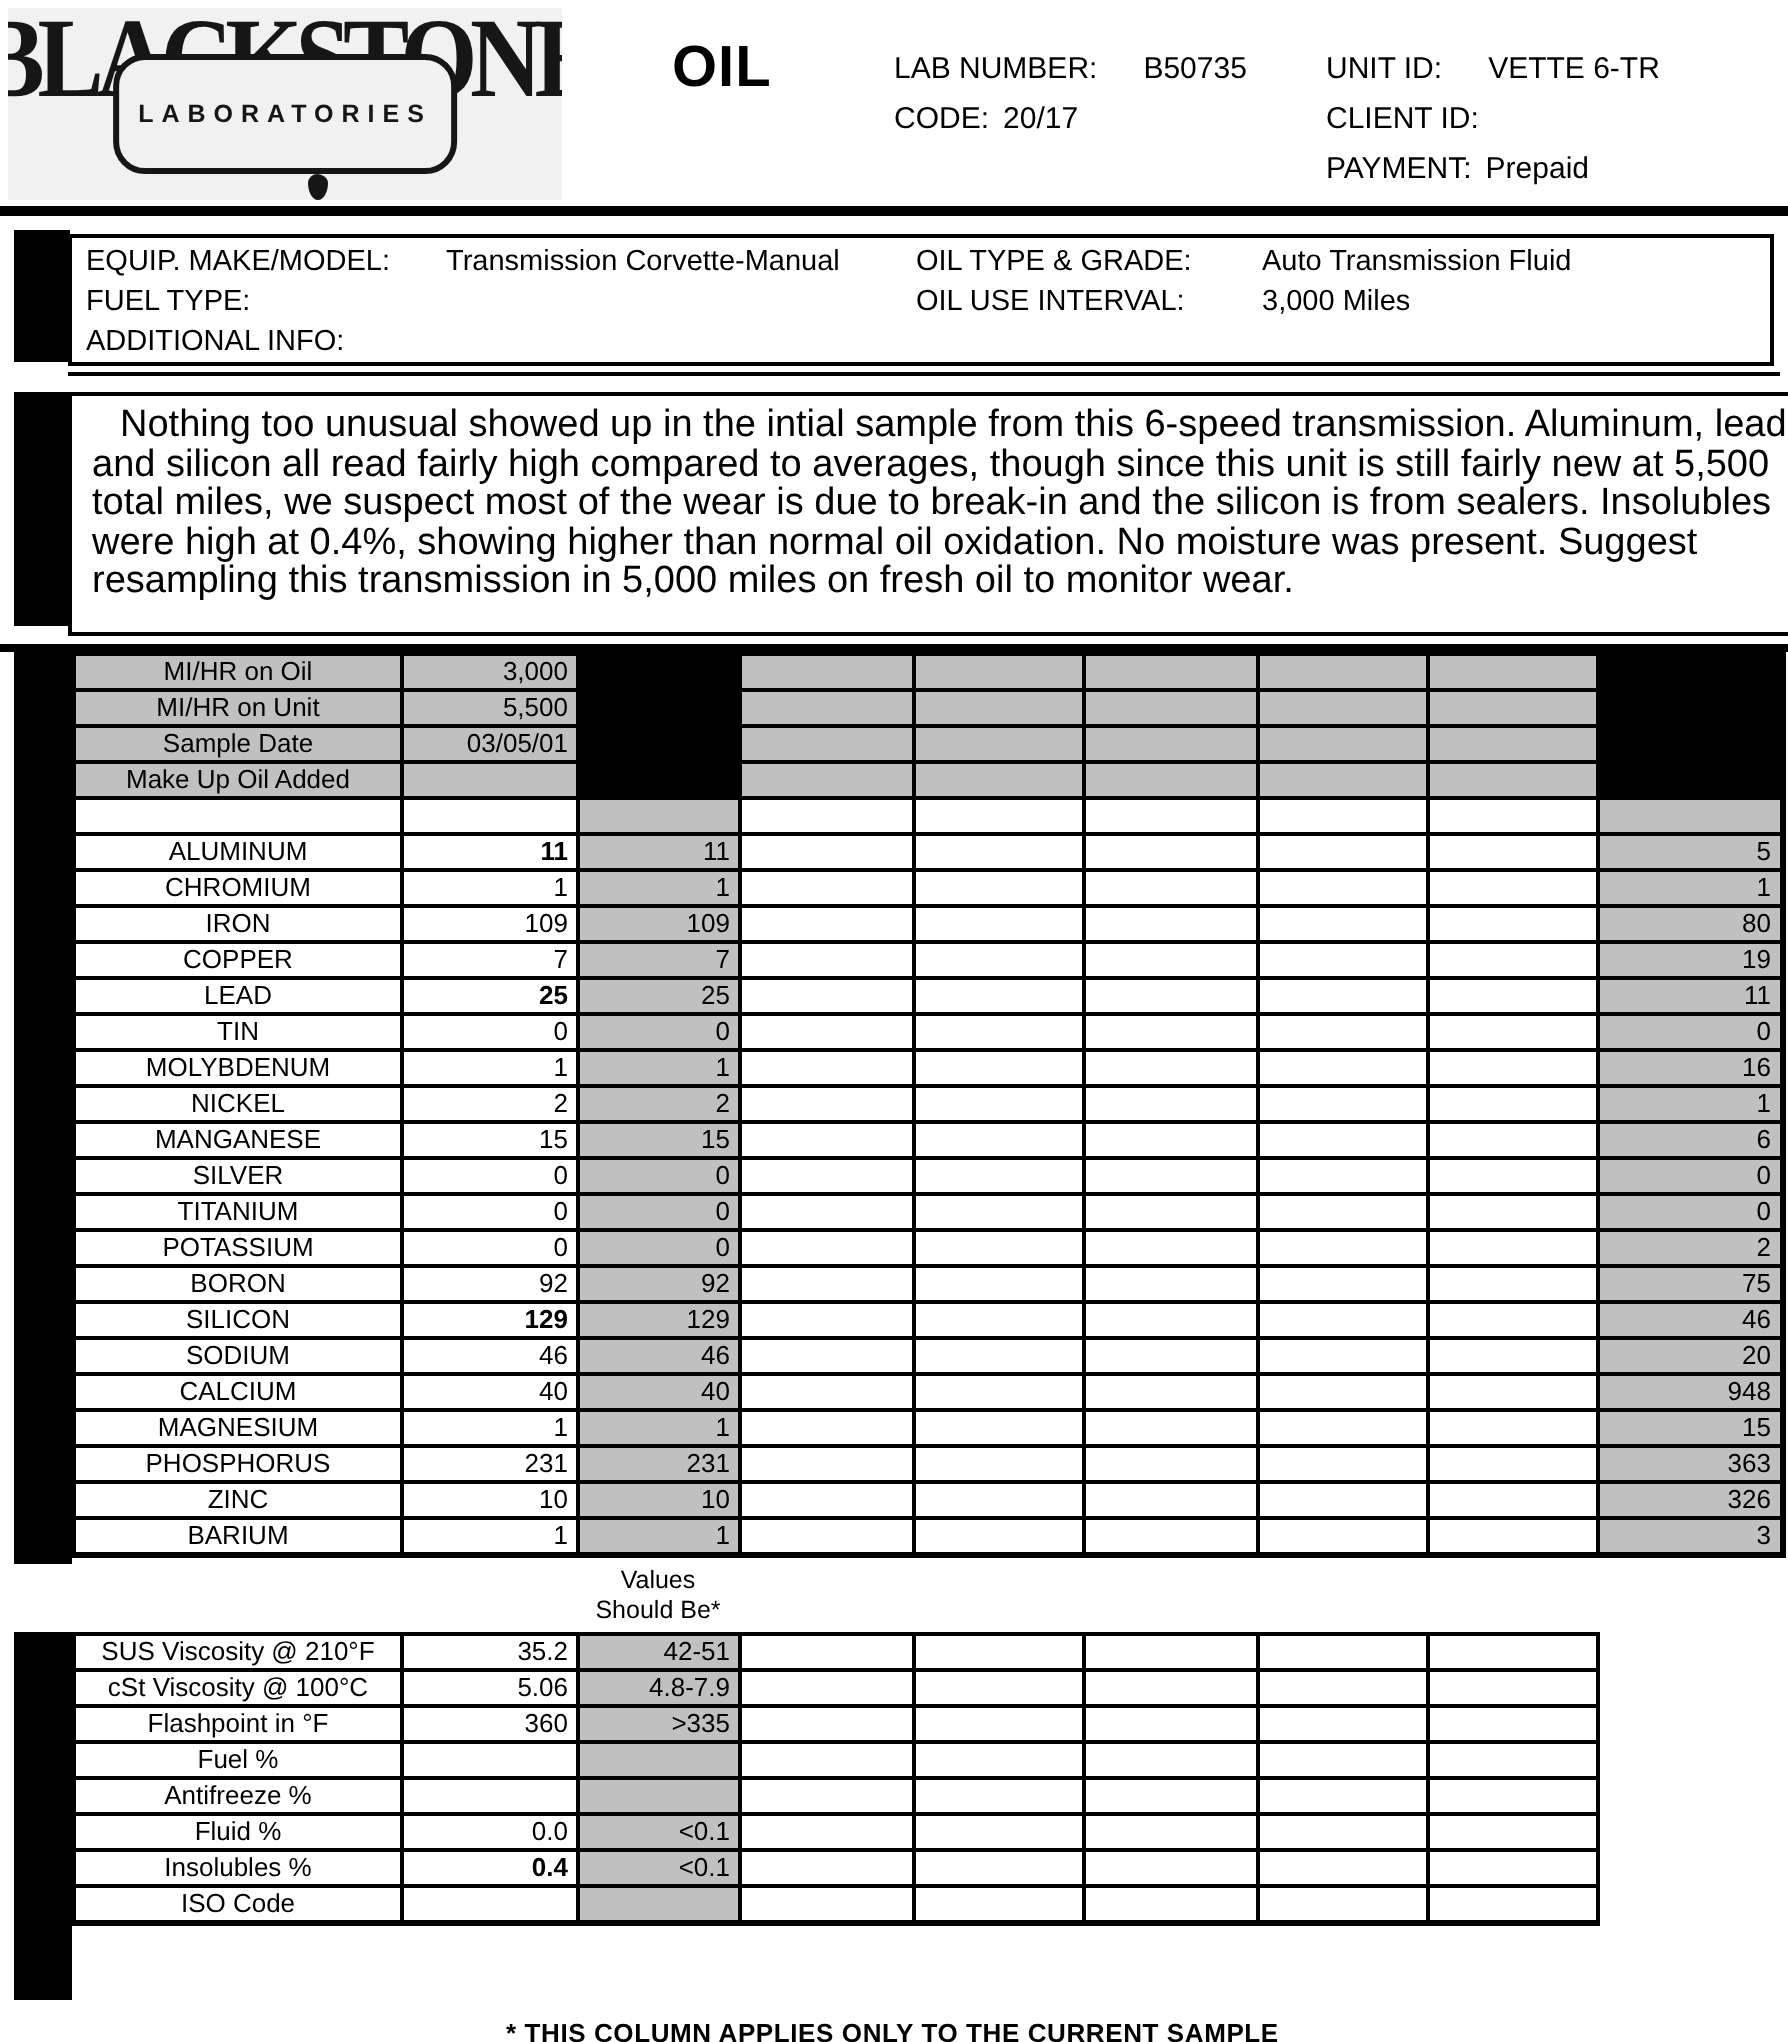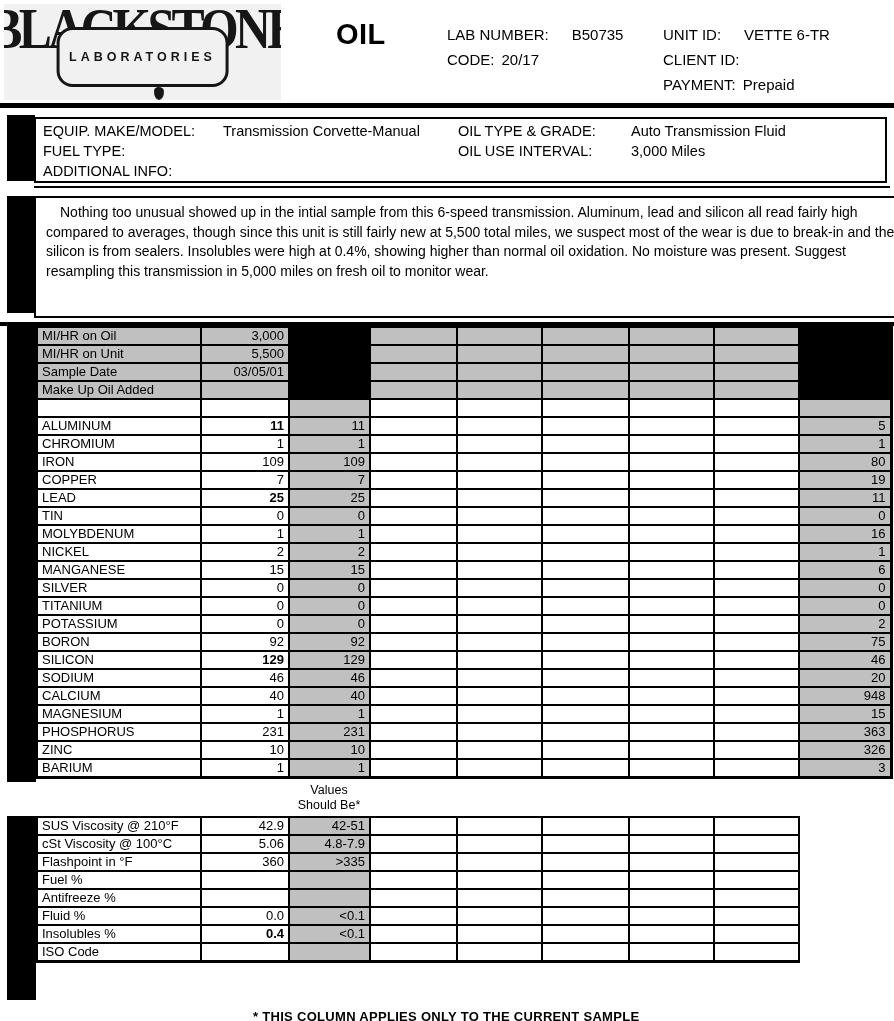--- a/index.html
+++ b/index.html
@@ -28,31 +28,31 @@
   
   .equip-bar{position:absolute;left:7px;top:115px;width:28px;height:66px;background:#000;}
   .equip-box{position:absolute;left:34px;top:117px;width:849px;height:62px;border:2px solid #000;}
   .eq{position:absolute;font-size:14.5px;white-space:nowrap;}
   .equip-underline{position:absolute;left:34px;top:186px;width:856px;height:2px;background:#000;}
 
   
   .comments-bar{position:absolute;left:7px;top:196px;width:28px;height:117px;background:#000;}
   .comments-box{position:absolute;left:34px;top:196px;width:849px;height:113px;border:2px solid #000;
                 padding:5px 11px 0 10px;box-sizing:content-box;}
-  .comments-text{font-size:14px;line-height:19.5px;text-indent:14px;}
+  .comments-text{font-size:19px;line-height:19.5px;text-indent:14px;}
 
   
   .table-topline{position:absolute;left:0;top:322px;width:894px;height:4px;background:#000;}
   .elem-bar{position:absolute;left:7px;top:326px;width:29px;height:456px;background:#000;}
   table.grid{position:absolute;border-collapse:collapse;table-layout:fixed;}
   .elem-table{left:36px;top:326px;}
   .props-table{left:36px;top:816px;}
   table.grid td{border:2px solid #000;height:16px;line-height:16px;font-size:13px;
                 padding:0 4px;overflow:hidden;white-space:nowrap;}
-  td.lbl{text-align:left;padding-left:5px;}
+  td.lbl{text-align:center;padding-left:5px;}
   td.val{text-align:right;}
   td.gray{background:#c0c0c0;}
   td.black{background:#000;border-color:#000;}
   td.bold{font-weight:bold;}
   .elem-table tr:last-child td{border-bottom-width:3px;}
   .elem-table td:last-child{border-right-width:3px;}
   .props-table tr:last-child td{border-bottom-width:3px;}
   .props-bar{position:absolute;left:7px;top:816px;width:29px;height:184px;background:#000;}
 
   .vsb{position:absolute;left:286px;top:783px;width:86px;text-align:center;
@@ -411,21 +411,21 @@
         <col style="width:81px">
       <col style="width:87px">
         <col style="width:85px">
         <col style="width:87px">
       <col style="width:85px">
         <col style="width:85px">
     </colgroup>
     <tbody>
         <tr>
           <td class="lbl">SUS Viscosity @ 210°F</td>
-          <td class="val">42.9</td>
+          <td class="val">35.2</td>
           <td class="val gray">42-51</td>
           <td></td>
           <td></td>
           <td></td>
           <td></td>
           <td></td>
         </tr>
         <tr>
           <td class="lbl">cSt Viscosity @ 100°C</td>
           <td class="val">5.06</td>

